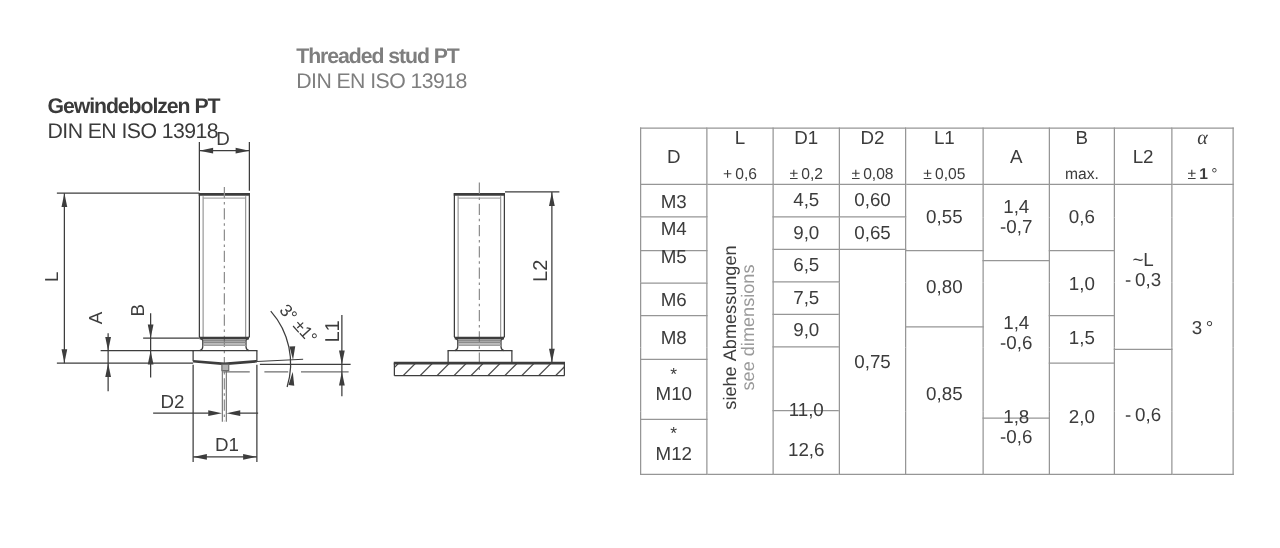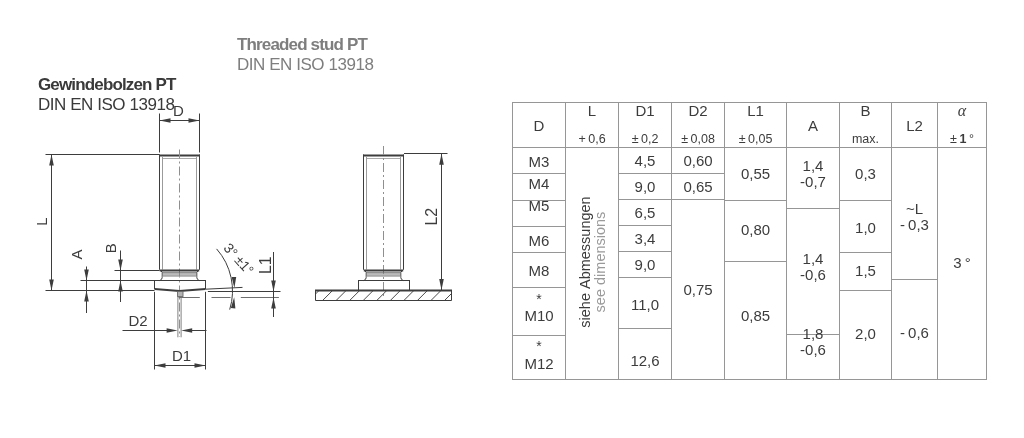--- a/index.html
+++ b/index.html
@@ -281,21 +281,21 @@
     <div class="rule" style="top:186px"></div>
     <div class="oval" style="top:26px">1,4<br>-0,7</div>
     <div class="oval" style="top:119px">1,4<br>-0,6</div>
     <div class="oval" style="top:194px">1,8<br>-0,6</div>
   </td>
 
   <td rowspan="7" class="ocell">
     <div class="rule" style="top:52px"></div>
     <div class="rule" style="top:104px"></div>
     <div class="rule" style="top:142px"></div>
-    <div class="oval" style="top:26.3px">0,3</div>
+    <div class="oval" style="top:26.3px">0,6</div>
     <div class="oval" style="top:80px">1,0</div>
     <div class="oval" style="top:122.5px">1,5</div>
     <div class="oval" style="top:186px">2,0</div>
   </td>
 
   <td rowspan="7" class="ocell">
     <div class="rule" style="top:131px"></div>
     <div class="oval" style="top:69px">~L<br>- 0,3</div>
     <div class="oval" style="top:185px">- 0,6</div>
   </td>
@@ -306,30 +306,30 @@
         <td>9,0</td>
         <td>0,65</td>
       </tr>
 
  <tr style="height:26px">
         <td>6,5</td>
         <td rowspan="5">0,75</td>
       </tr>
 
  <tr style="height:26px">
-        <td>3,4</td>
+        <td>7,5</td>
       </tr>
 
  <tr style="height:26px">
         <td>9,0</td>
       </tr>
 
  <tr style="height:51px">
         <td>
-          <div style="position:relative;top:1px">11,0</div>
+          <div style="position:relative;top:25px">11,0</div>
         </td>
       </tr>
 
  <tr style="height:51px">
         <td>
           <div style="position:relative;top:6px">12,6</div>
         </td>
       </tr>
 </tbody>
   </table>

